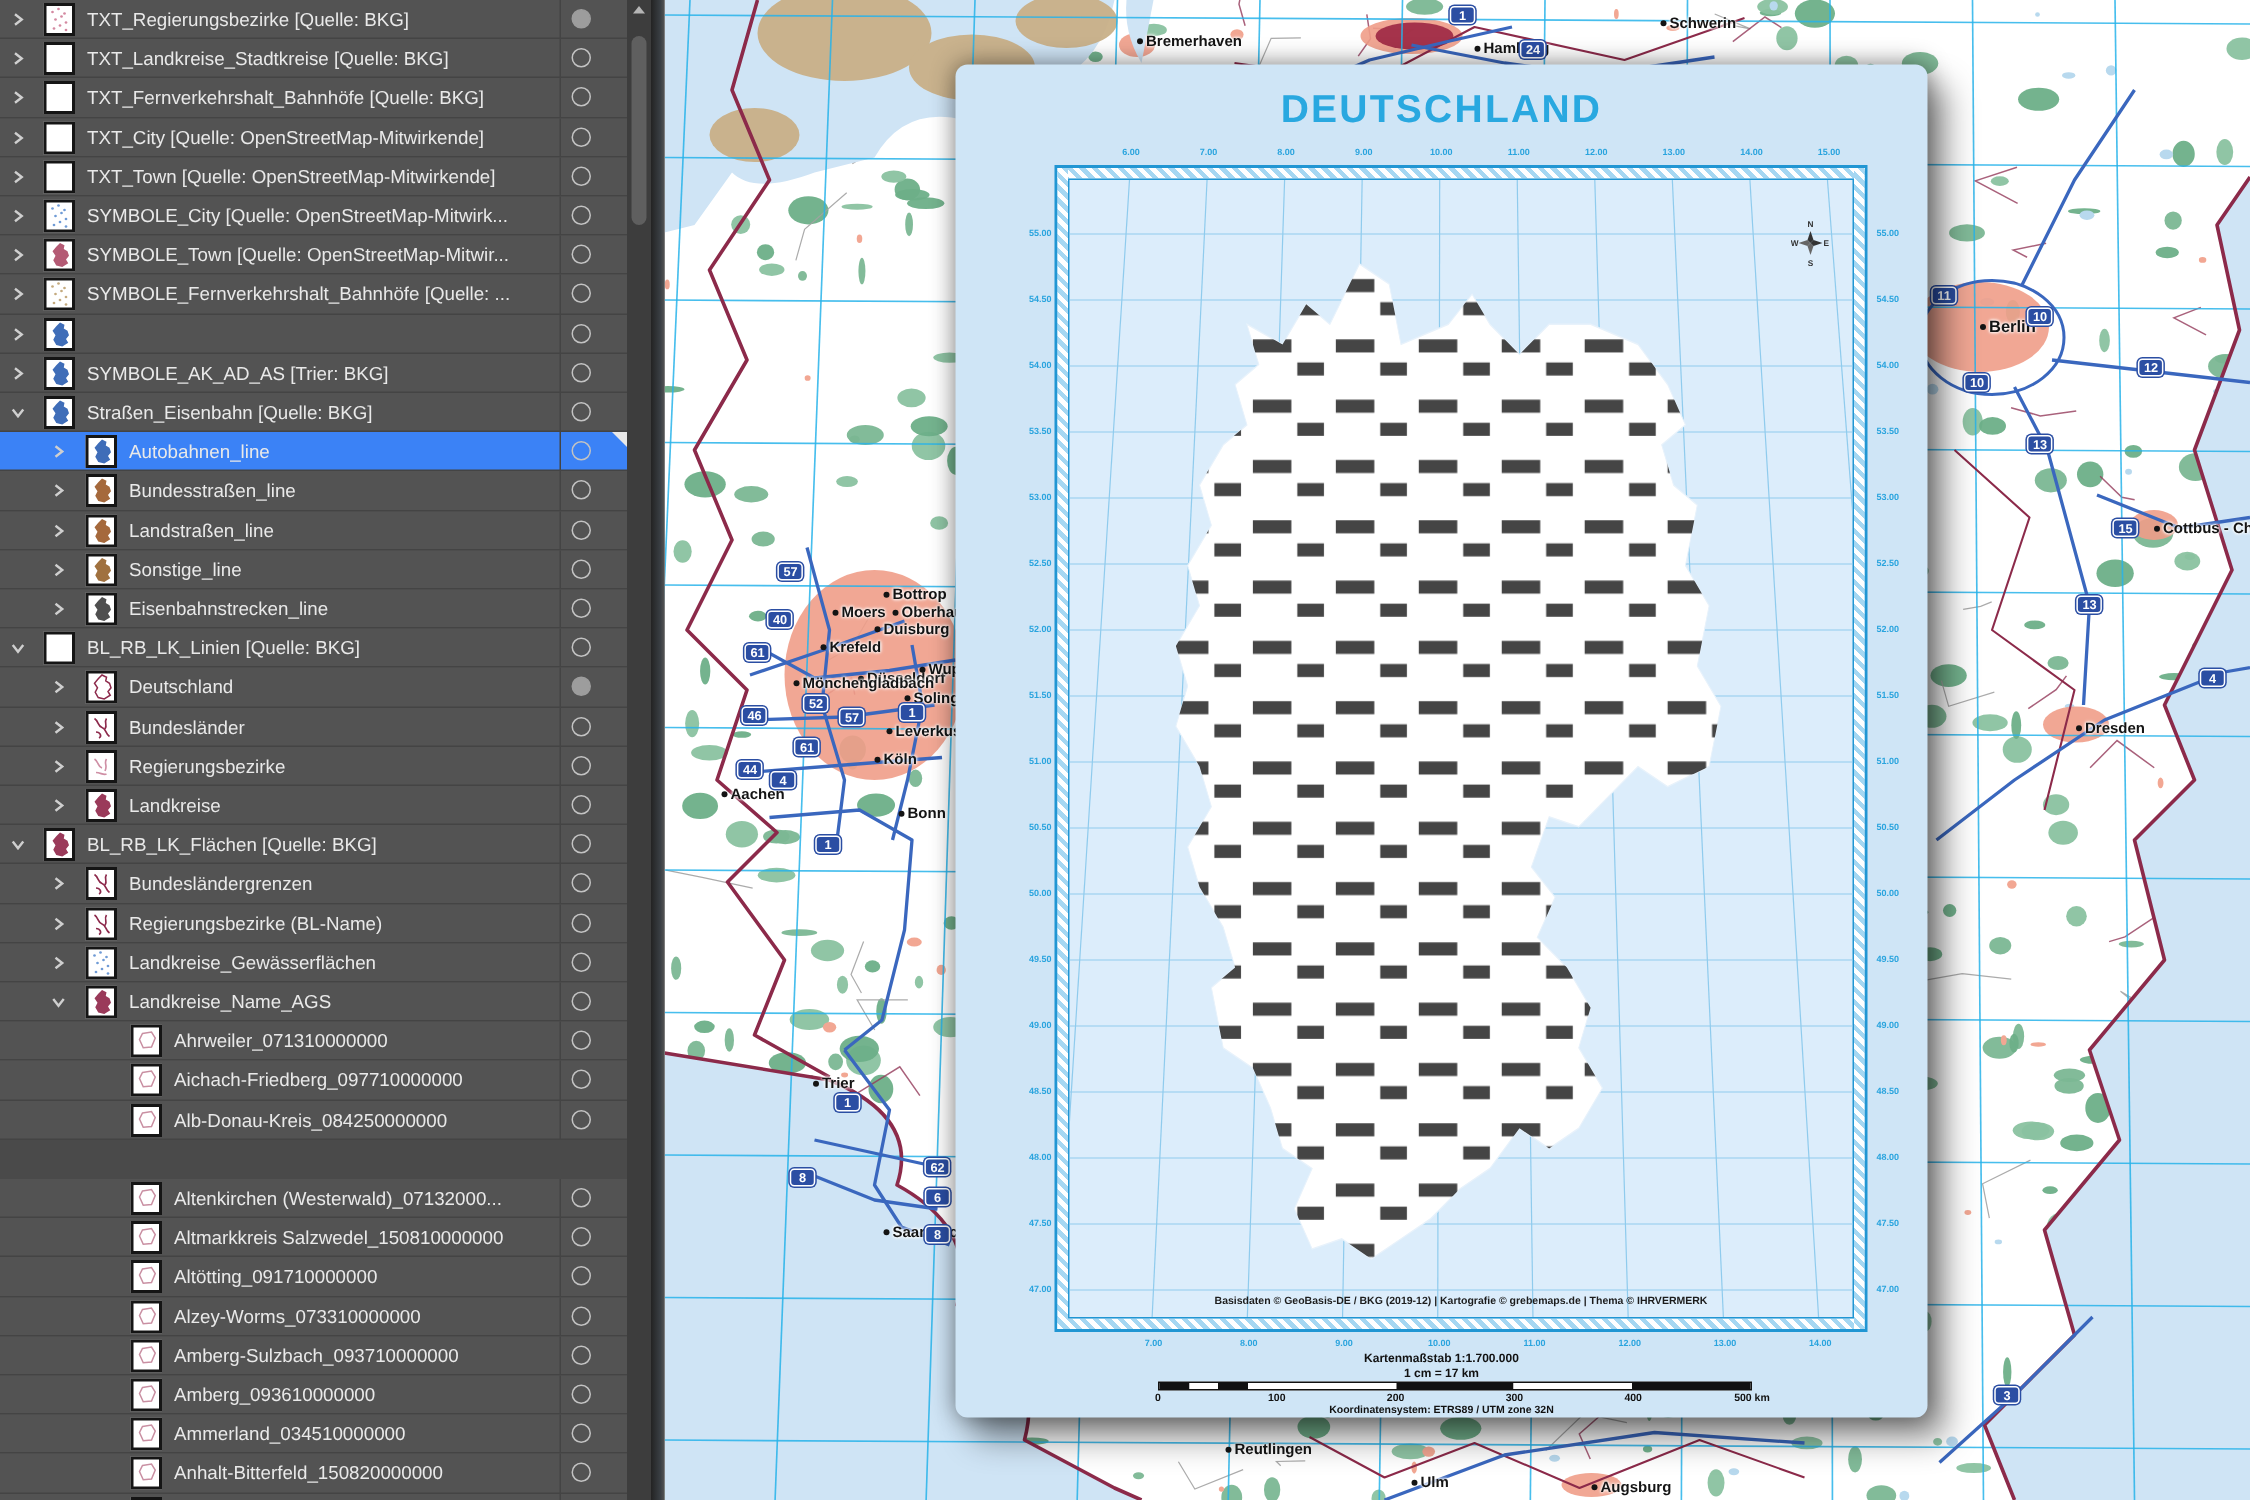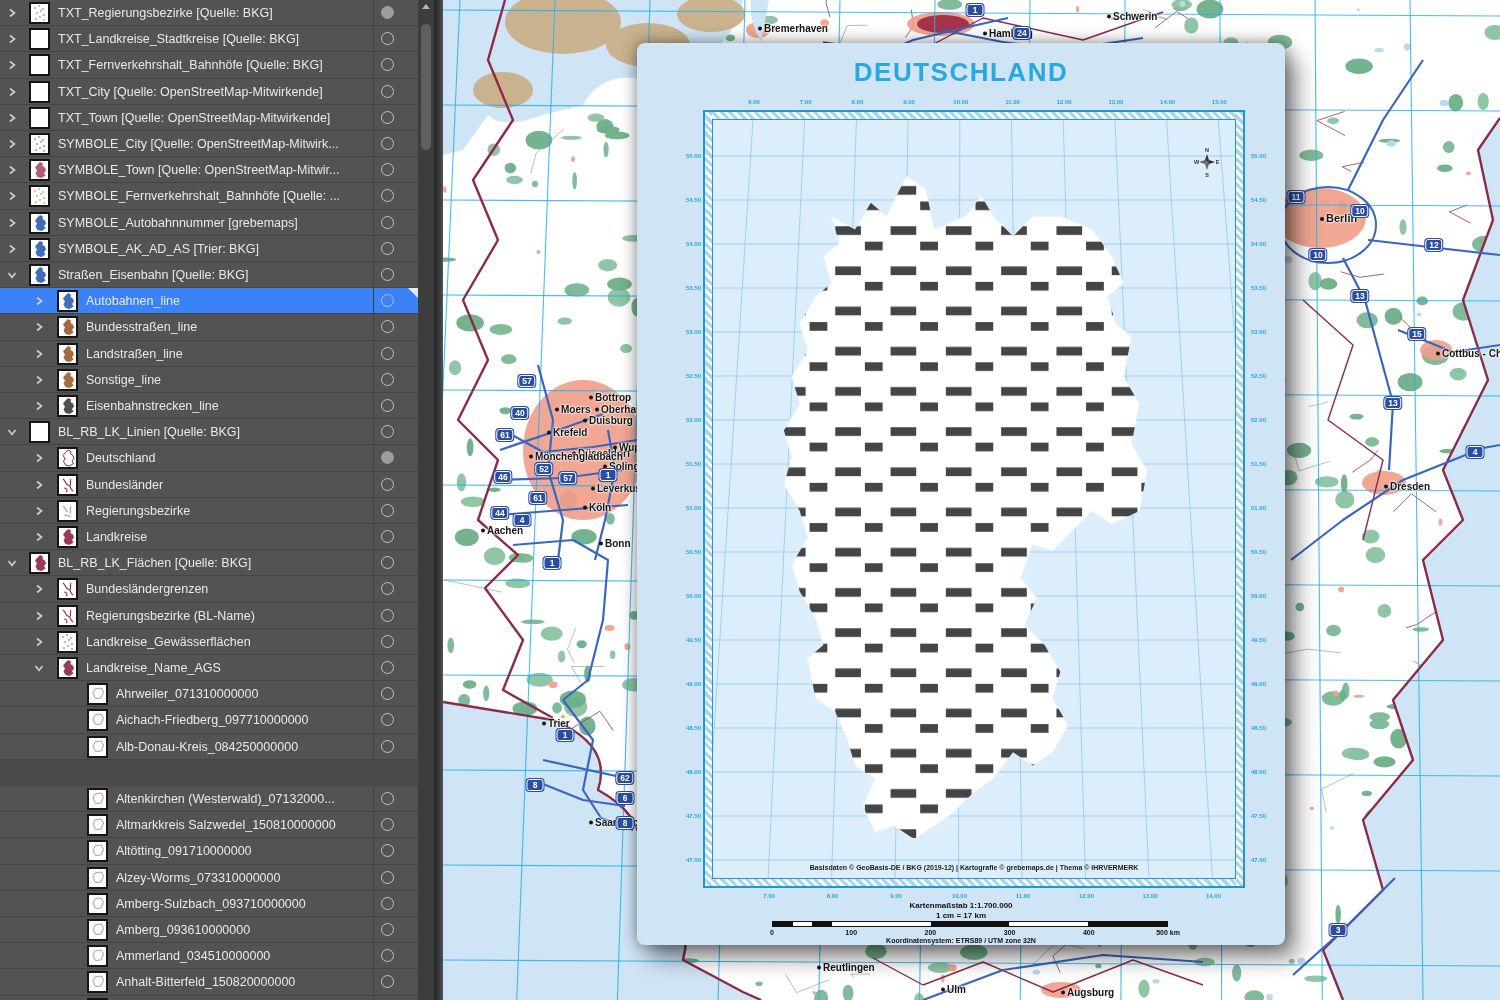--- a/index.html
+++ b/index.html
@@ -816,21 +816,21 @@
         <div class="city" style="left: 349px; top: 967px; margin-left: 25px;"><span class="dot"></span><span>Reutlingen</span></div>
         <div class="city" style="left: 498px; top: 989px;"><span class="dot"></span><span>Ulm</span></div>
         <div class="city" style="left: 618px; top: 992px;"><span class="dot"></span><span>Augsburg</span></div>
         <div class="shield" style="left: 532px; top: 10px;">1</div>
         <div class="shield" style="left: 579px; top: 33px;">24</div>
         <div class="shield" style="left: 853px; top: 197px;">11</div>
         <div class="shield" style="left: 917px; top: 211px;">10</div>
         <div class="shield" style="left: 991px; top: 245px;">12</div>
         <div class="shield" style="left: 875px; top: 255px;">10</div>
         <div class="shield" style="left: 917px; top: 296px;">13</div>
-        <div class="shield" style="left: 974px; top: 334px;">15</div>
+        <div class="shield" style="left: 974px; top: 352px;">15</div>
         <div class="shield" style="left: 950px; top: 403px;">13</div>
         <div class="shield" style="left: 1032px; top: 452px;">4</div>
         <div class="shield" style="left: 895px; top: 930px;">3</div>
         <div class="shield" style="left: 84px; top: 381px;">57</div>
         <div class="shield" style="left: 77px; top: 413px;">40</div>
         <div class="shield" style="left: 62px; top: 435px;">61</div>
         <div class="shield" style="left: 57px; top: 469px; margin-left: 44px;">52</div>
         <div class="shield" style="left: 60px; top: 477px;">46</div>
         <div class="shield" style="left: 125px; top: 478px;">57</div>
         <div class="shield" style="left: 165px; top: 475px;">1</div>
@@ -994,21 +994,20 @@
           <span class="tw " style="left:6px">
             <svg width="12" height="12">
               <path d="M4 2.5 L8.5 6 L4 9.5" stroke="#cfcfcf" stroke-width="1.6" fill="none"></path>
             </svg>
           </span>
           <span class="thumb" style="left:29px">
             <svg width="16" height="18" viewBox="0 0 16 18">
               <path d="M8 1 L11 2.5 L10.5 5 L13 6.5 L14 9.5 L12 12 L13.5 14.5 L9.5 17 L5.5 16 L3.5 12.5 L5 9.5 L3 6.5 L5.5 3.5 Z" fill="#3f6db8"></path>
             </svg>
           </span>
-          <span class="lname" style="left:58px">SYMBOLE_Autobahnnummer [grebemaps]</span>
           <span class="vline"></span>
           <span class="tgt "></span>
         </div>
         <div class="lrow" style="top: 235.8px;">
           <span class="tw " style="left:6px">
             <svg width="12" height="12">
               <path d="M4 2.5 L8.5 6 L4 9.5" stroke="#cfcfcf" stroke-width="1.6" fill="none"></path>
             </svg>
           </span>
           <span class="thumb" style="left:29px">

